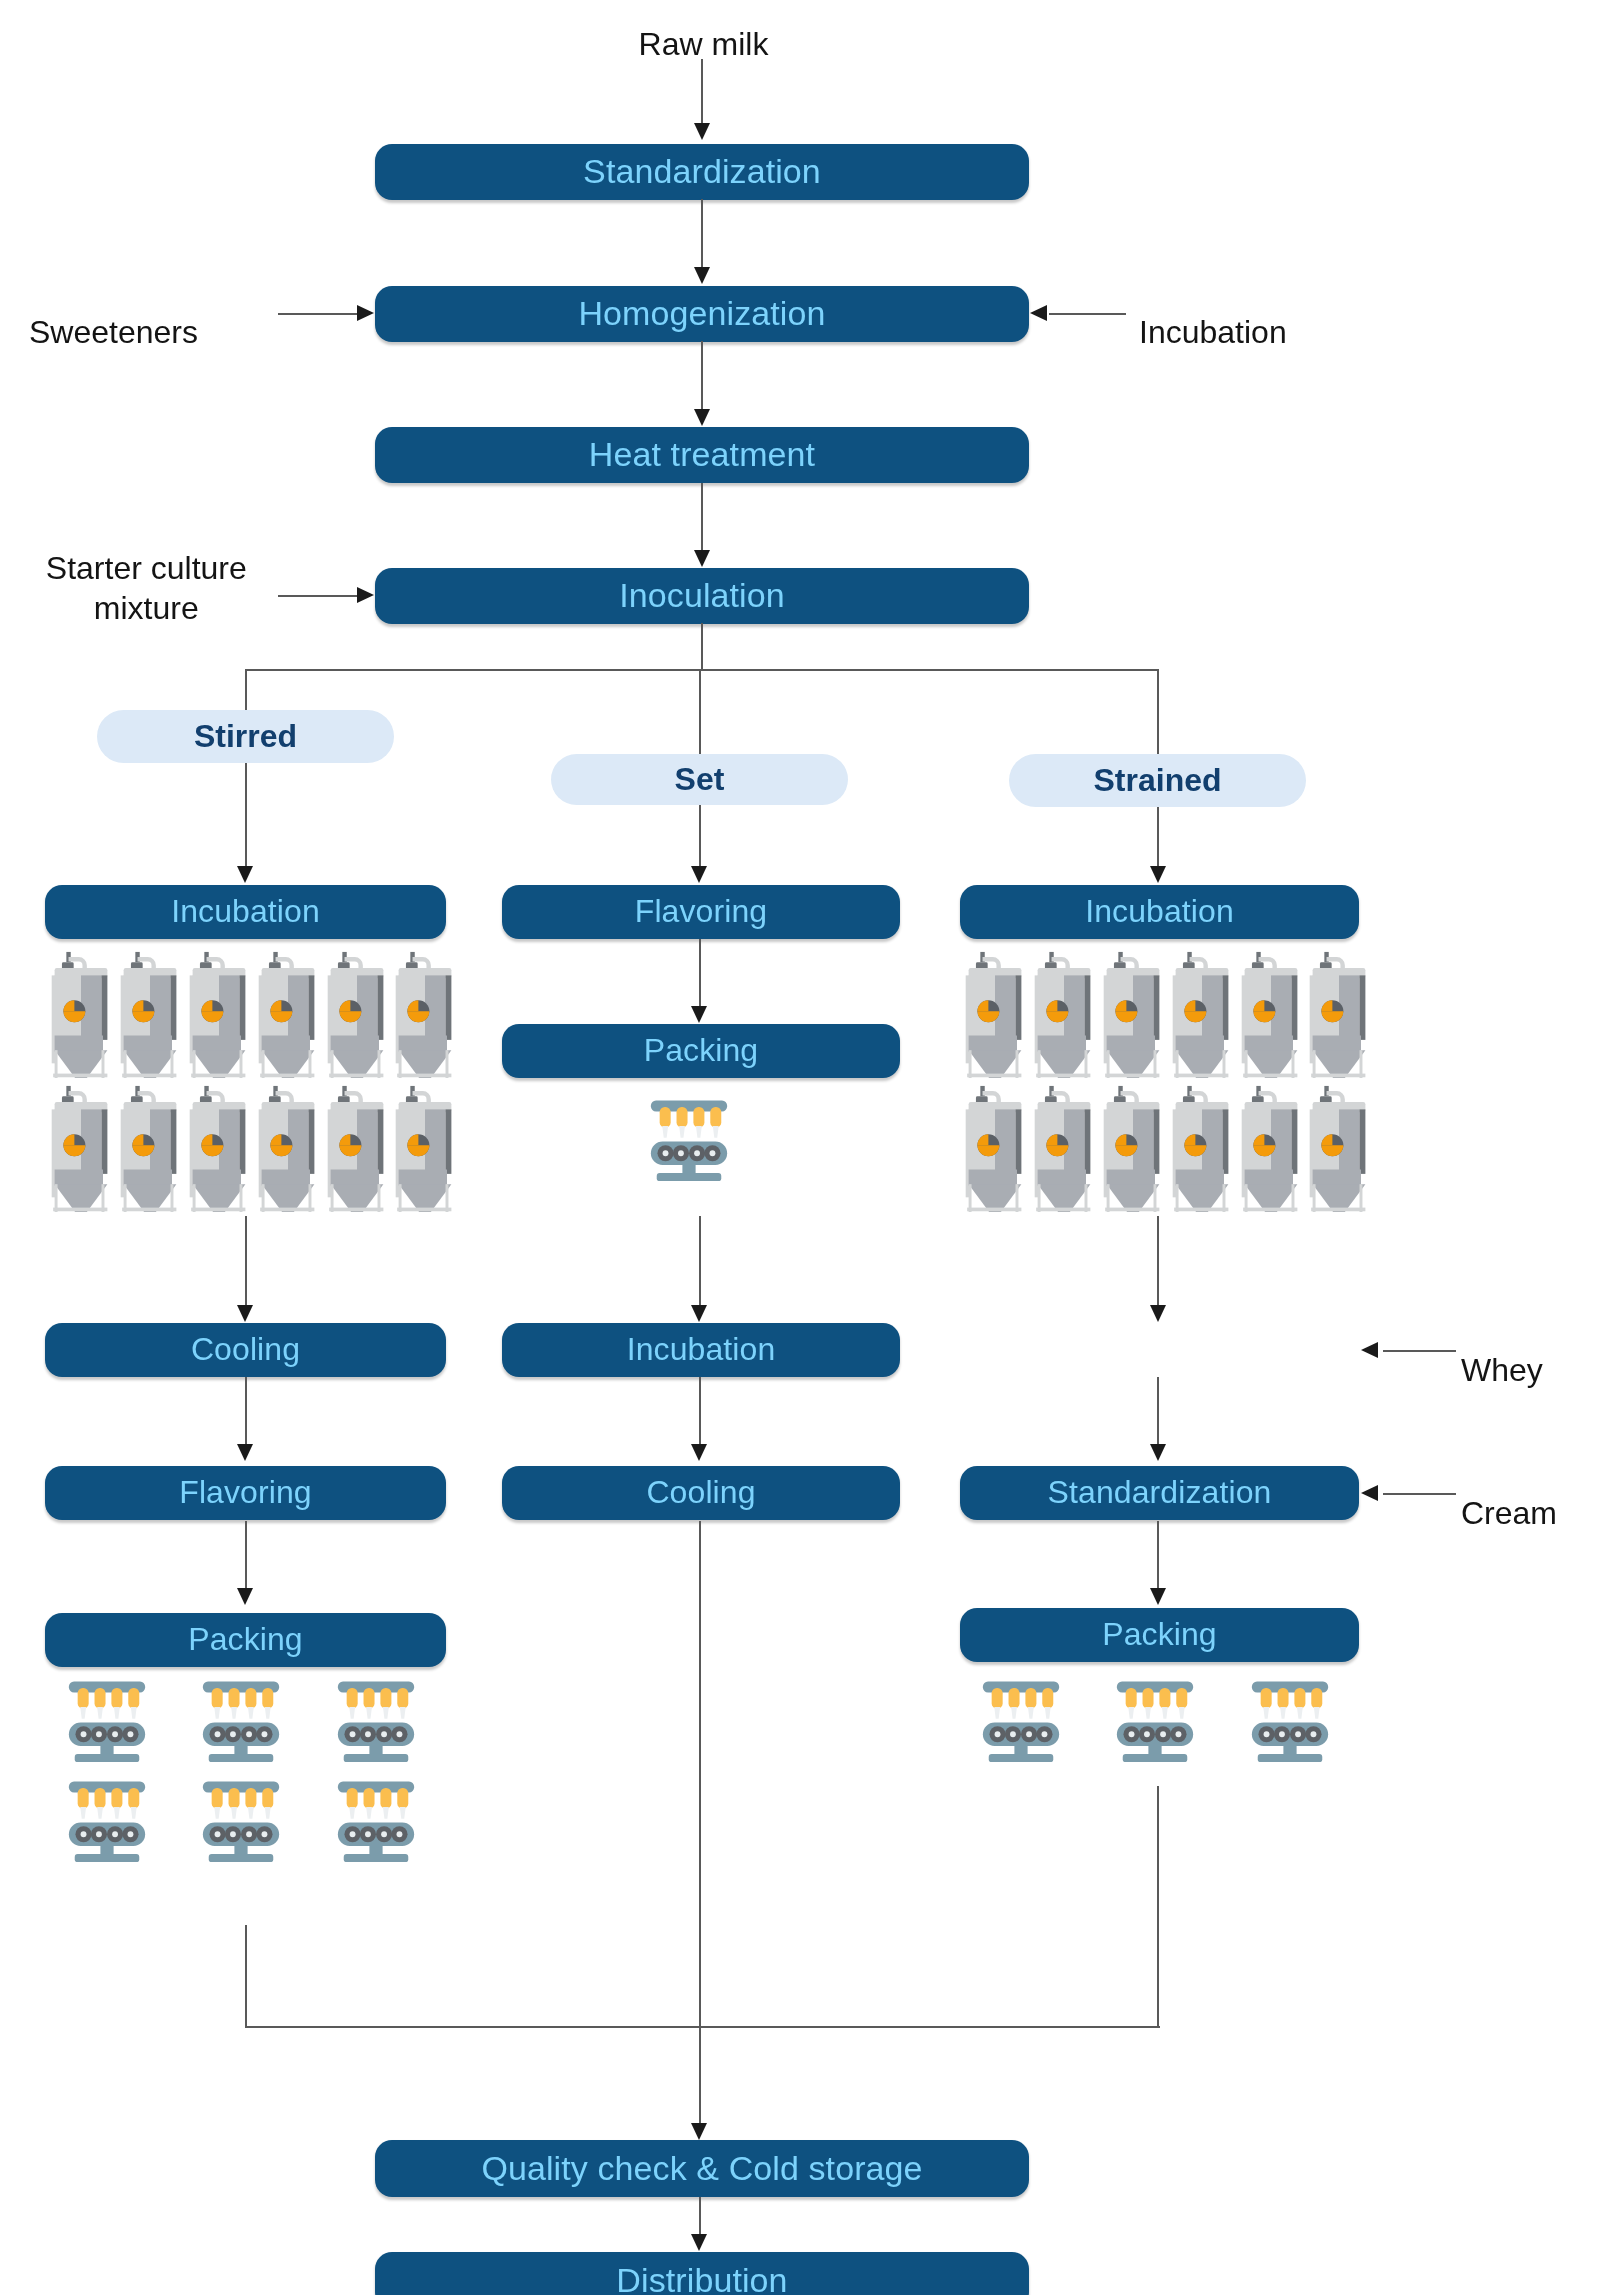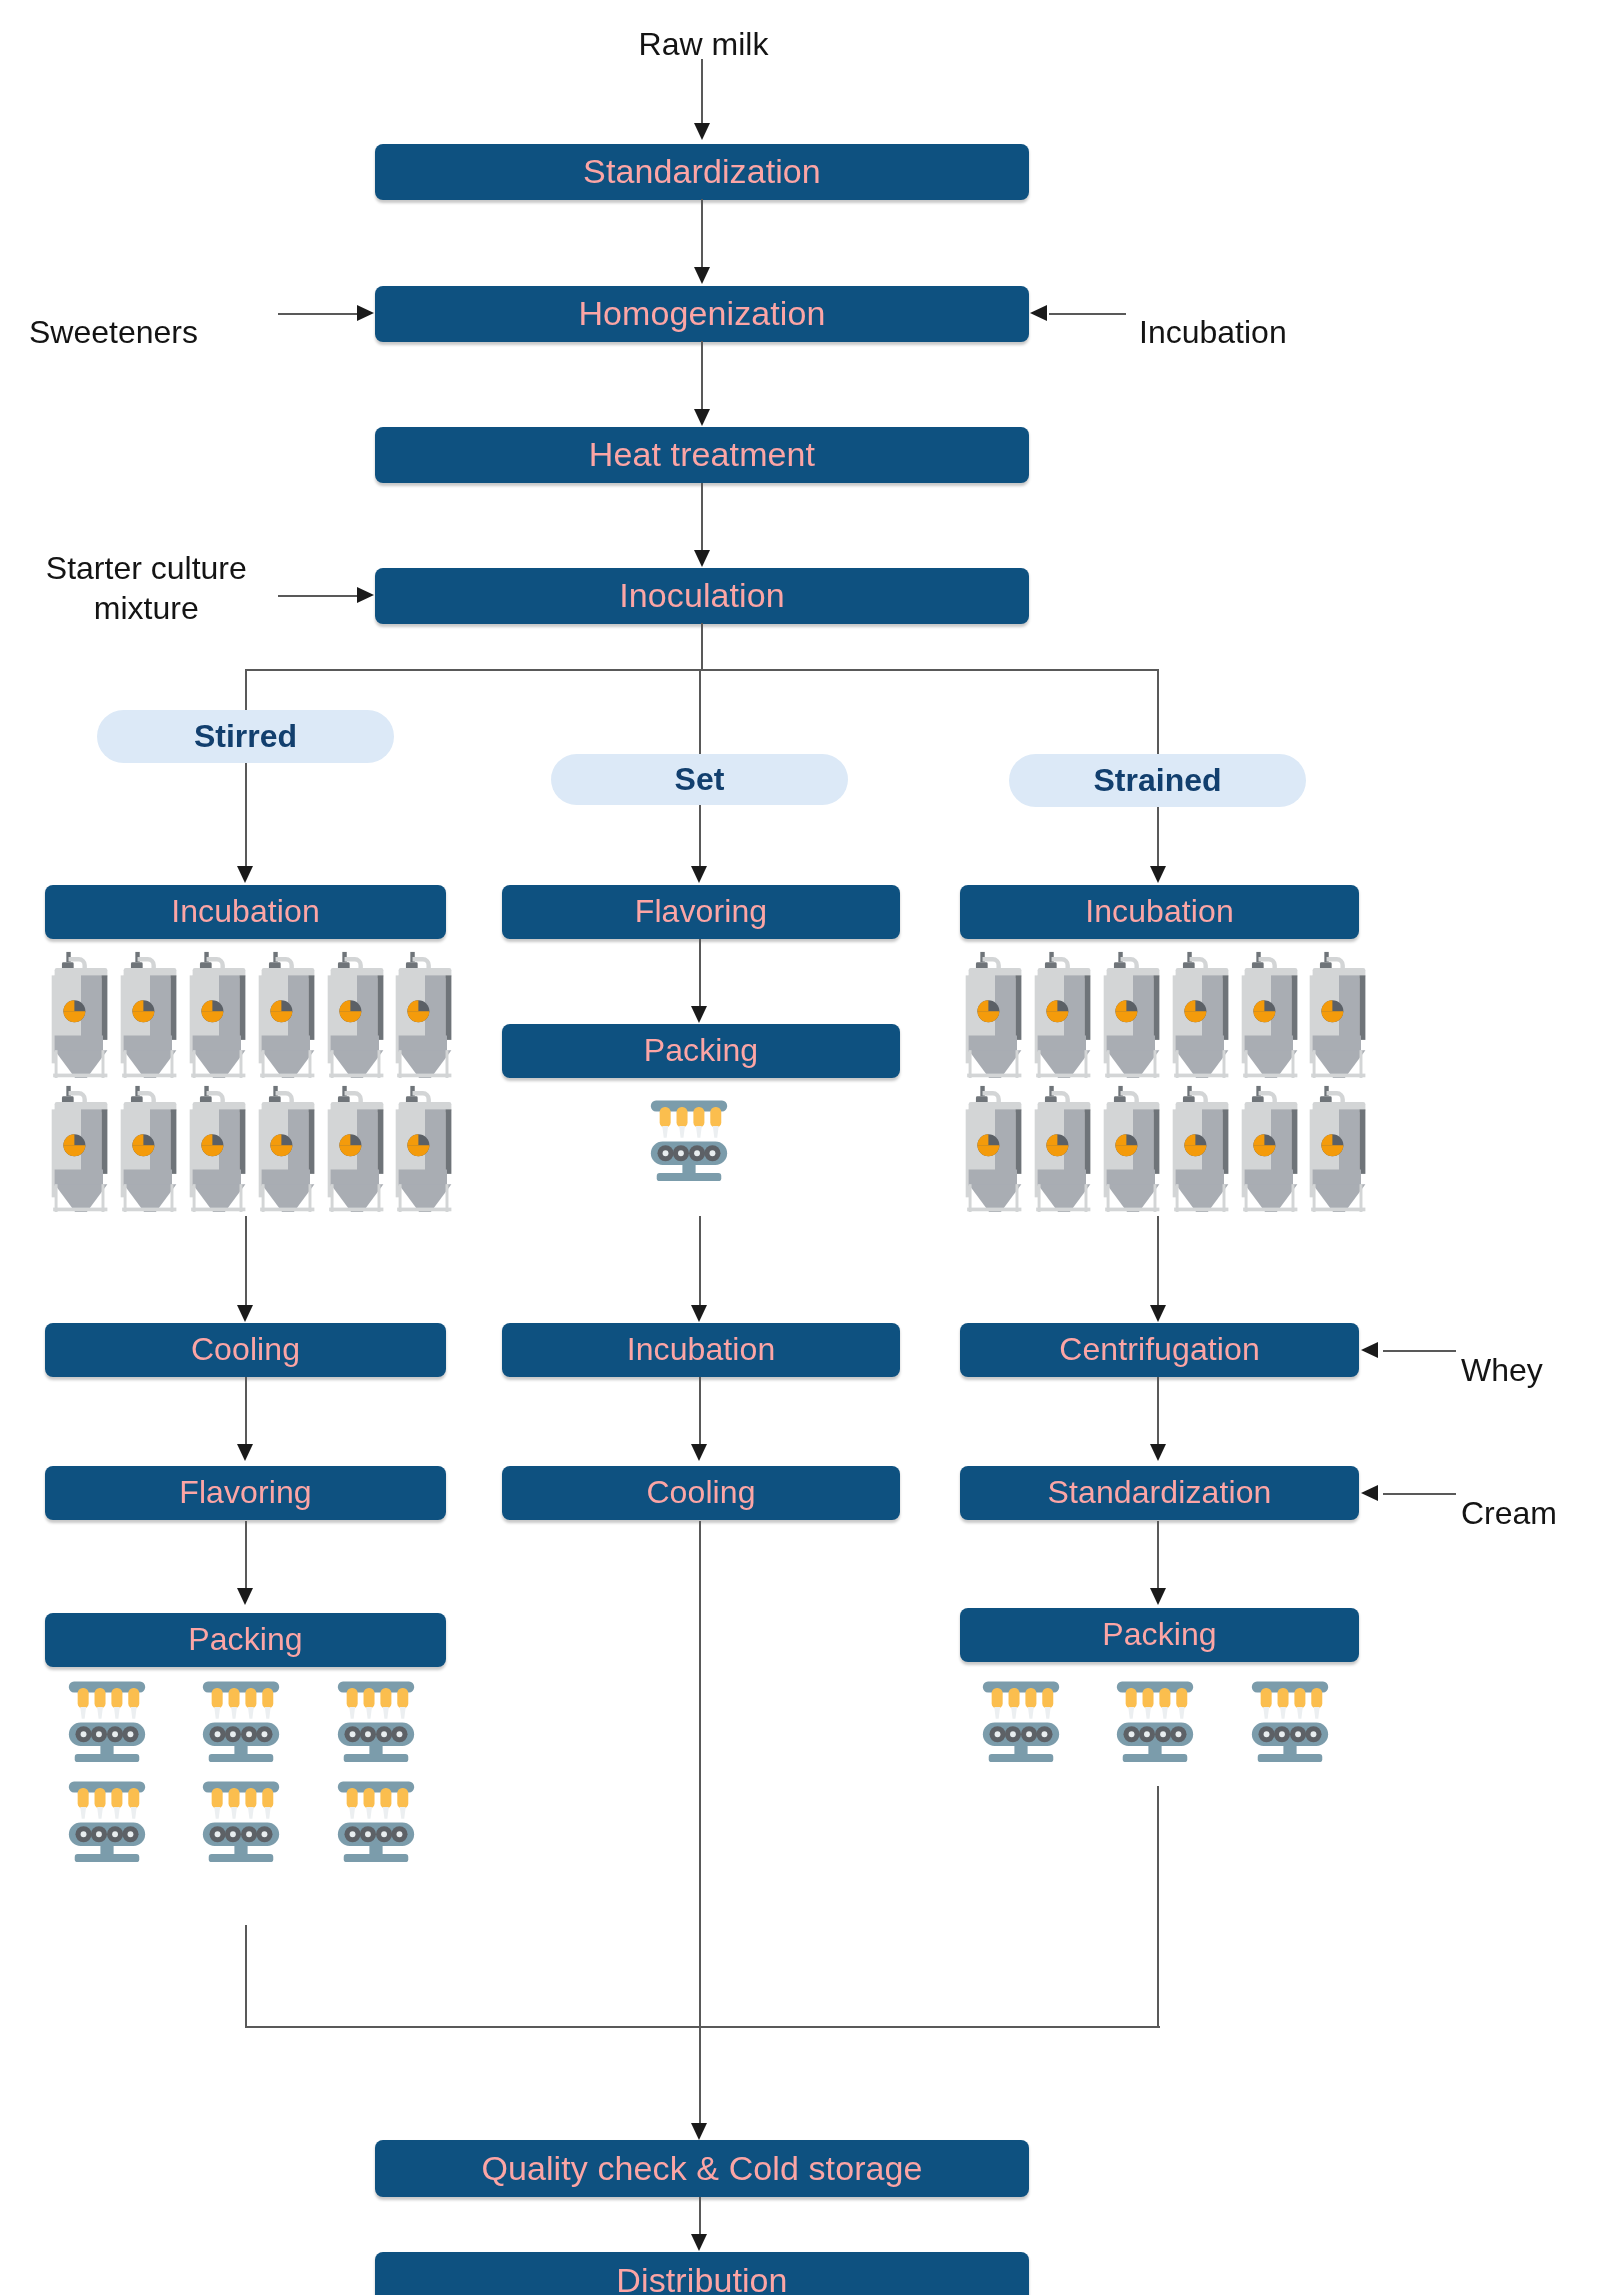--- a/index.html
+++ b/index.html
@@ -7,22 +7,22 @@
   body{font-family:"Liberation Sans", sans-serif;}
   #stage{
     position:relative;
     width:1606px;height:2295px;
     background:#ffffff;
     overflow:hidden;
   }
   .box{
     position:absolute;
     background:#0e5180;
-    border-radius:8px;
-    color:#fca5a5;
+    border-radius:17px;
+    color:#7dd3fc;
     display:flex;align-items:center;justify-content:center;
     font-size:32px;
     font-weight:400;
     letter-spacing:0.1px;
     box-shadow:0 2.2px 2.9px rgba(0,0,0,.22);
     text-align:center;
     line-height:1.05;
     box-sizing:border-box;
     padding:0 7.3px;
   }
@@ -801,21 +801,20 @@
     <rect x="4" y="170" width="74" height="5" fill="#d3d5d6"></rect>
     <circle cx="33" cy="85" r="15" fill="#5b6066"></circle>
     <path d="M33 85 m-15 0 a15 15 0 0 0 30 0 z" fill="#f49b0b"></path>
     <path d="M18 85 a15 15 0 0 1 15 -15 l0 15 z" fill="#f49b0b"></path>
   </svg></div>
     </div>
 
   <div class="vline" style="left:1157px;top:1216px;height:95px;"></div>
   <div class="arrowdown" style="left:1150px;top:1305px;"></div>
 
-  <div class="box" style="left:960px;top:1323px;width:399px;height:54px;">Centrifugation</div>
   <div class="extlabel right" style="left:1461px;top:1332px;width:146px;">Whey</div>
   <div class="hline" style="left:1383px;top:1350px;width:73px;"></div>
   <div class="arrowleft" style="left:1361px;top:1342px;"></div>
 
   <div class="vline" style="left:1157px;top:1377px;height:73px;"></div>
   <div class="arrowdown" style="left:1150px;top:1444px;"></div>
 
   <div class="box" style="left:960px;top:1466px;width:399px;height:54px;">Standardization</div>
   <div class="extlabel right" style="left:1461px;top:1475px;width:146px;">Cream</div>
   <div class="hline" style="left:1383px;top:1493px;width:73px;"></div>

